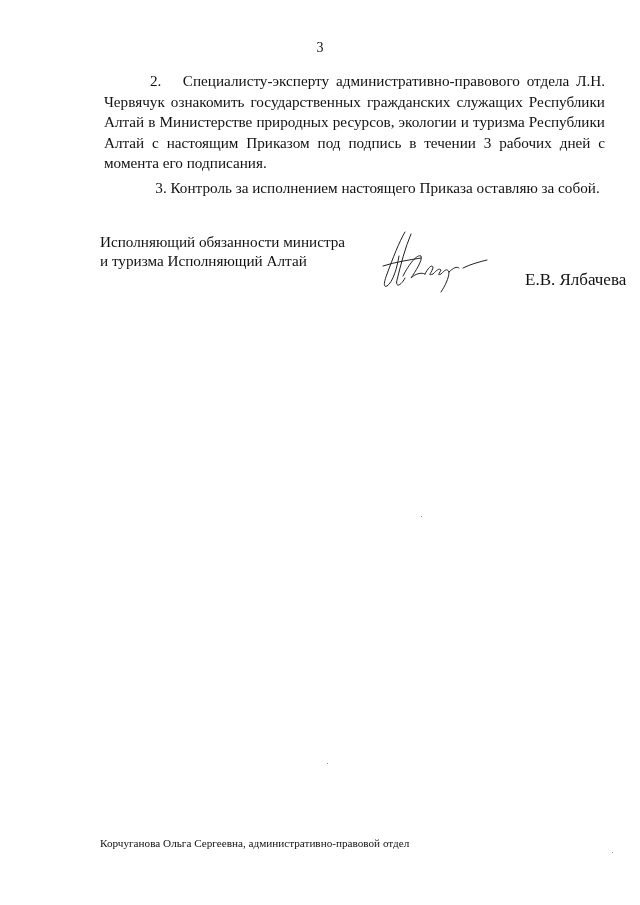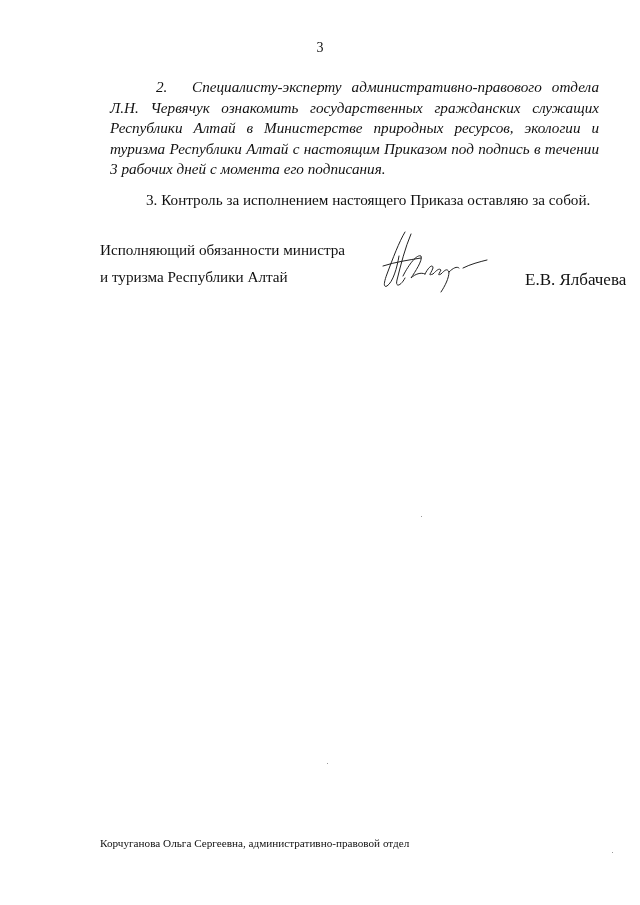--- a/index.html
+++ b/index.html
@@ -26,45 +26,44 @@
     .body-text {
       position: absolute;
       left: 100px;
       width: 509px;
       top: 67px;
       font-size: 15.2px;
       line-height: 20.5px;
       text-align: justify;
     }
     .para {
-      margin: 10px;
+      margin: 4px;
       text-indent: 46px;
-      font-style: italic;
     }
     .para .num {
       display: inline-block;
       width: 26px;
       text-indent: 0;
     }
     .para.last {
       text-align-last: left;
     }
     .para3 {
       margin: 0;
       text-indent: 46px;
-      text-align: left;
+      text-align: center;
     }
     .sign-block {
       position: absolute;
       left: 100px;
       top: 232px;
       font-size: 15.2px;
       line-height: 19px;
     }
-    .sign-block div { white-space: nowrap; margin-top: 8px; }
+    .sign-block div { white-space: nowrap; }
     .signature {
       position: absolute;
       left: 375px;
       top: 228px;
       width: 115px;
       height: 66px;
     }
     .signer-name {
       position: absolute;
       left: 525px;
@@ -94,21 +93,21 @@
 
   <div class="page-number">3</div>
 
   <div class="body-text">
     <p class="para last"><span class="num">2.</span> <span>Специалисту-эксперту административно-правового отдела Л.Н. Червячук ознакомить государственных гражданских служащих Республики Алтай в Министерстве природных ресурсов, экологии и туризма Республики Алтай с настоящим Приказом под подпись в течении 3 рабочих дней с момента его подписания.</span></p>
     <p class="para3"><span class="num">3.</span> <span>Контроль за исполнением настоящего Приказа оставляю за собой.</span></p>
   </div>
 
   <div class="sign-block">
     <div>Исполняющий обязанности министра</div>
-    <div>и туризма Республики Алтай</div>
+    <div>и туризма Исполняющий Алтай</div>
   </div>
 
   <svg class="signature" viewBox="0 0 115 66" fill="none" stroke="#222" stroke-width="1" stroke-linecap="round" stroke-linejoin="round">
     <path d="M30 4 C24 14 18 30 12 46 C9 54 8 60 12 58 C18 54 22 40 24 28"></path>
     <path d="M36 6 C30 20 26 36 22 52 C20 60 26 58 30 50"></path>
     <path d="M8 38 C20 34 34 32 46 30"></path>
     <path d="M28 48 C34 36 42 26 46 28 C48 32 40 44 36 50 C40 46 46 44 50 46"></path>
     <path d="M50 46 C54 38 58 36 58 40 C56 46 52 48 58 46 C62 42 64 40 66 42 C64 46 62 48 66 46 C70 42 72 40 74 44 C74 50 70 58 66 64"></path>
     <path d="M74 44 C78 40 82 38 84 40"></path>
     <path d="M88 40 C96 36 104 34 112 32"></path>

